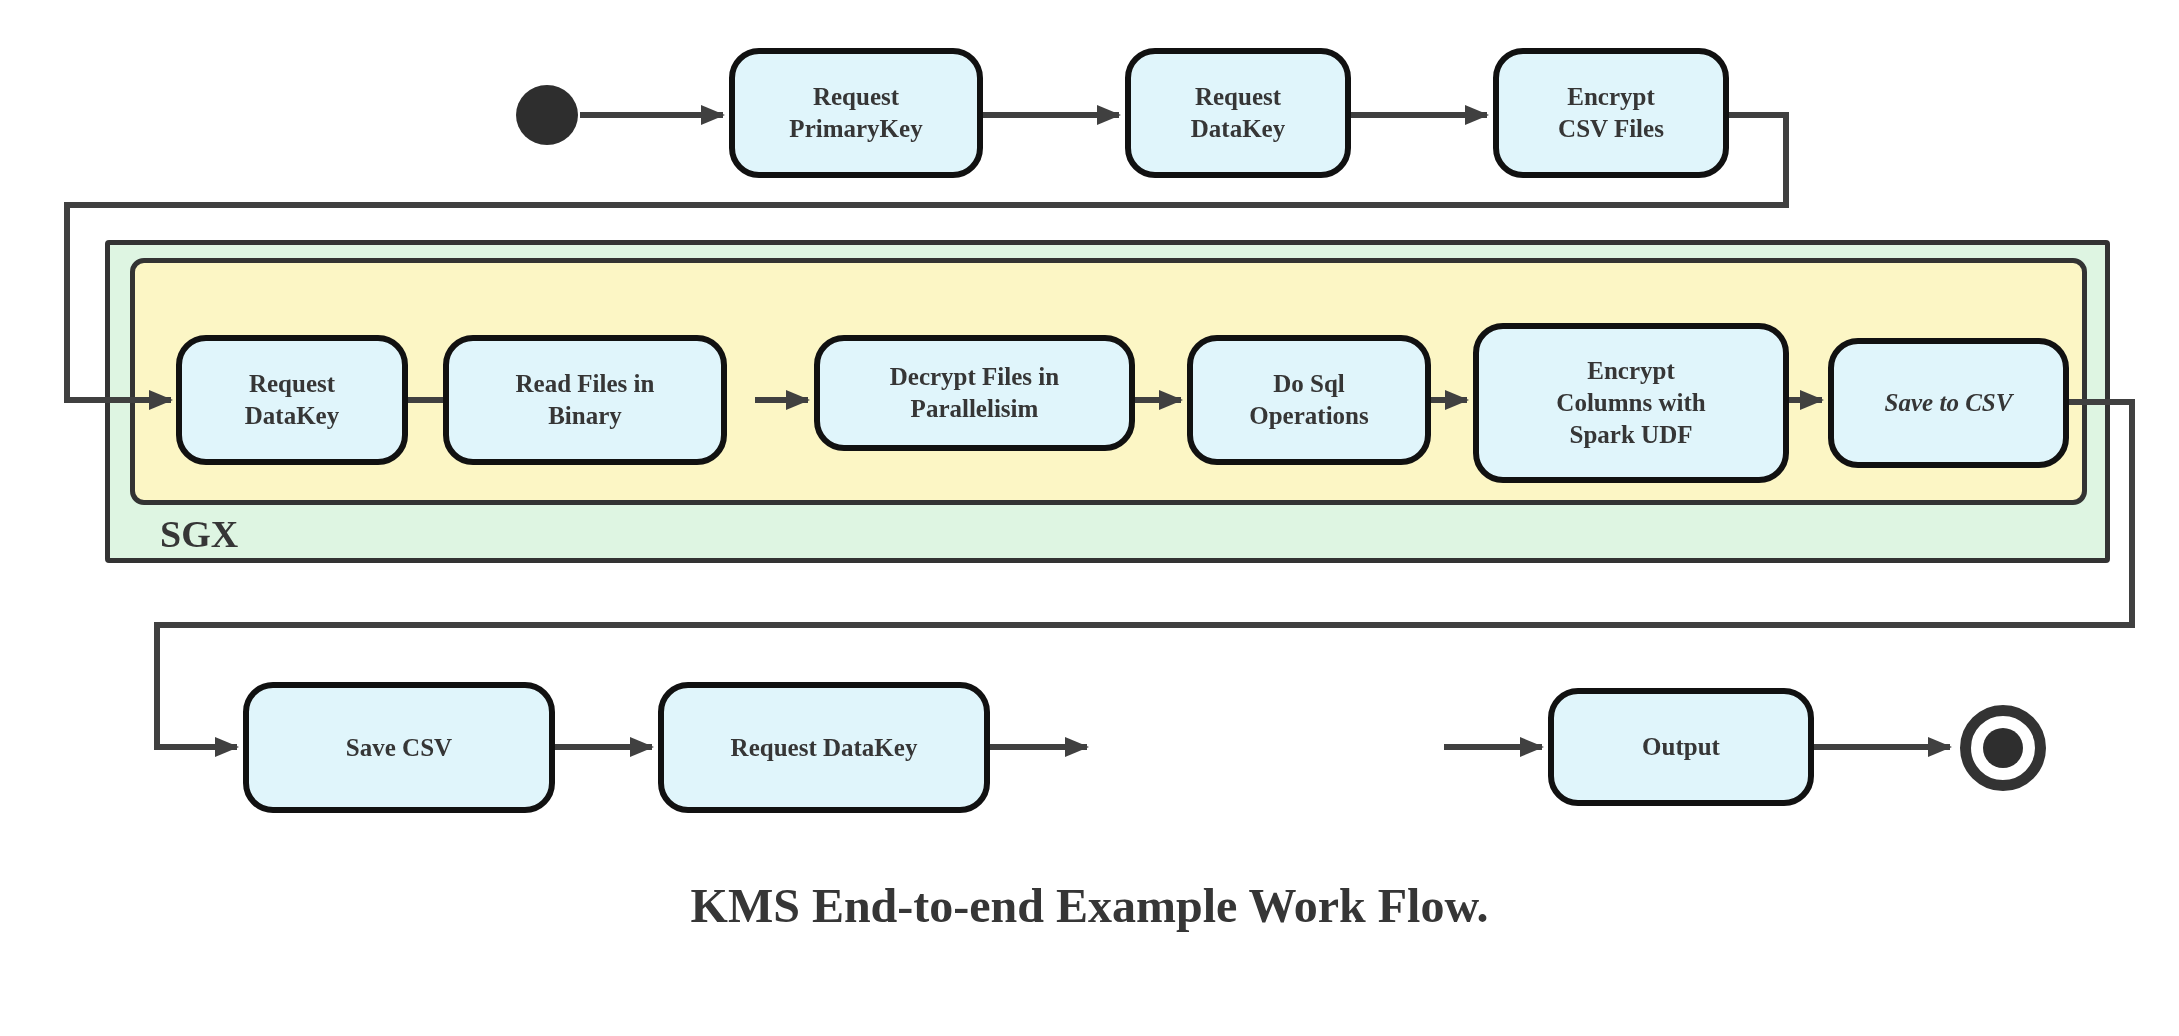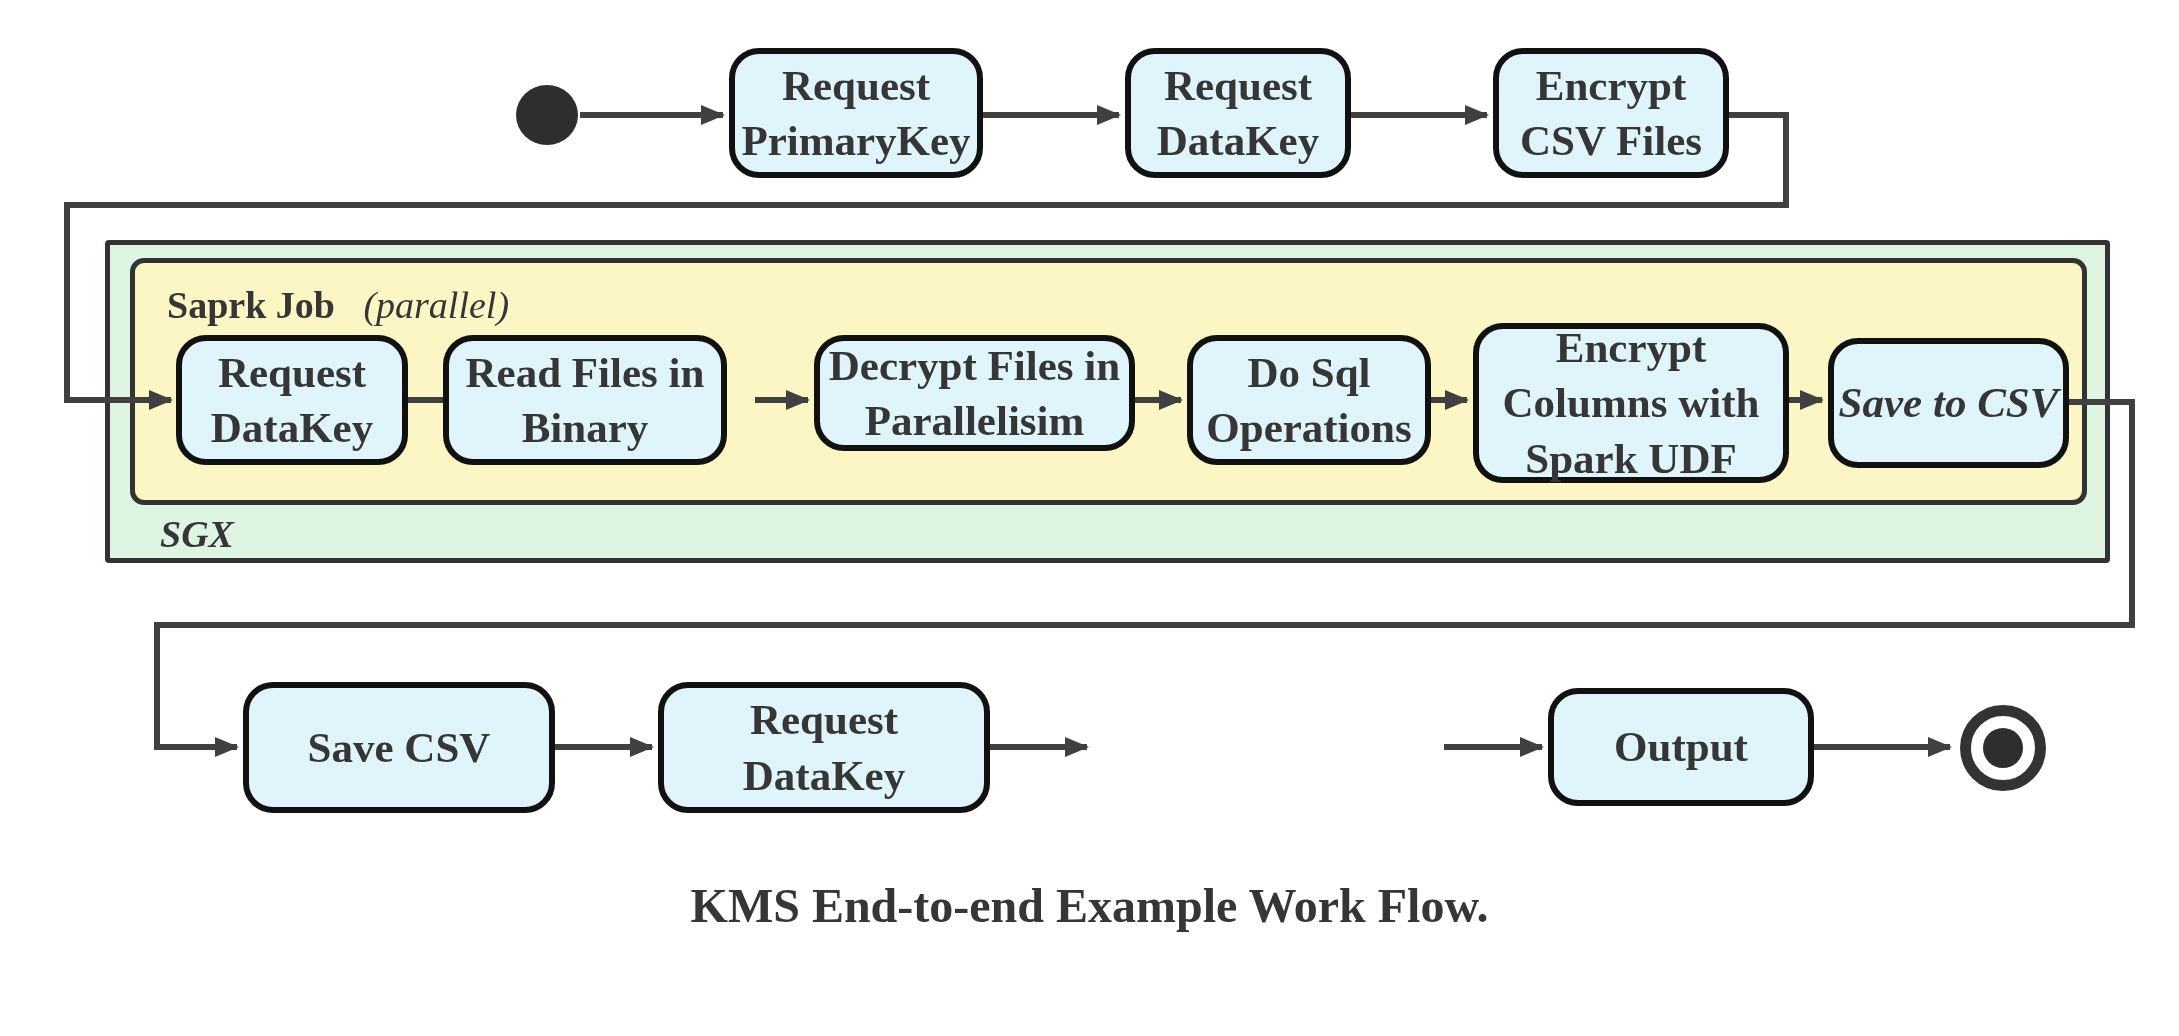--- a/index.html
+++ b/index.html
@@ -8,57 +8,52 @@
     font-family:"Liberation Serif","DejaVu Serif",serif;
     color:var(--text,#363636);
   }
   
   .container-box{position:absolute;box-sizing:border-box;border:5px solid var(--container-border,#333333);}
   .sgx-box{left:105px;top:240px;width:2005px;height:323px;background:var(--sgx-fill,#def5e2);border-radius:4px;z-index:1;}
   .spark-box{left:130px;top:258px;width:1957px;height:247px;background:var(--spark-fill,#fcf6c5);border-radius:14px;z-index:1;}
   .container-label{position:absolute;z-index:2;font-weight:bold;font-size:38px;white-space:nowrap;}
   .spark-title{left:167px;top:283px;}
   .spark-title .paren{font-weight:normal;font-style:italic;}
-  .sgx-label{left:160px;top:512px;font-style:italic;}
+  .sgx-label{left:160px;top:512px;}
   
   svg.wires{position:absolute;left:0;top:0;width:2179px;height:1036px;z-index:2;pointer-events:none;}
   .connector{fill:none;stroke:var(--line,#404040);stroke-width:6;stroke-linejoin:miter;}
   .arrowhead{fill:var(--line,#404040);}
   
   .flow-node{
     position:absolute;box-sizing:border-box;z-index:3;
     background:var(--node-fill,#e0f5fb);
     border:6px solid var(--node-border,#111111);
     border-radius:30px;
     display:flex;align-items:center;justify-content:center;
-    text-align:center;font-weight:bold;font-size:43px;line-height:1.28;
+    text-align:center;font-weight:bold;font-size:25px;line-height:1.28;
     white-space:pre-line;
   }
   .start-node{position:absolute;left:516px;top:85px;width:62px;height:60px;border-radius:50%;
     background:#2e2e2e;z-index:3;}
   .end-node{position:absolute;left:1960px;top:705px;width:86px;height:86px;border-radius:50%;
     box-sizing:border-box;border:11px solid #333333;background:#ffffff;z-index:3;
     display:flex;align-items:center;justify-content:center;}
   .end-node-dot{width:40px;height:40px;border-radius:50%;background:#2e2e2e;}
   .caption{position:absolute;left:0;top:878px;width:2179px;text-align:center;
     font-weight:bold;font-size:48px;z-index:3;}
 </style>
 </head>
 <body>
 
 <div class="stage">
 
   <div class="container-box sgx-box"></div>
   <div class="container-box spark-box"></div>
 
-  <div class="container-label spark-title">
-    <span>Saprk Job</span>
-    <span>&nbsp;</span>
-    <span class="paren">(parallel)</span>
-  </div>
   <div class="container-label sgx-label">SGX</div>
 
   <svg class="wires" viewBox="0 0 2179 1036">
     <defs>
       <marker id="arrow" markerUnits="userSpaceOnUse" markerWidth="26" markerHeight="22" refX="22" refY="11" orient="auto">
         <path class="arrowhead" d="M0,1 L24,11 L0,21 Z"></path>
       </marker>
     </defs>
     <path class="connector" d="M 580 115 H 723" marker-end="url(#arrow)"></path>
     <path class="connector" d="M 983 115 H 1119" marker-end="url(#arrow)"></path>

